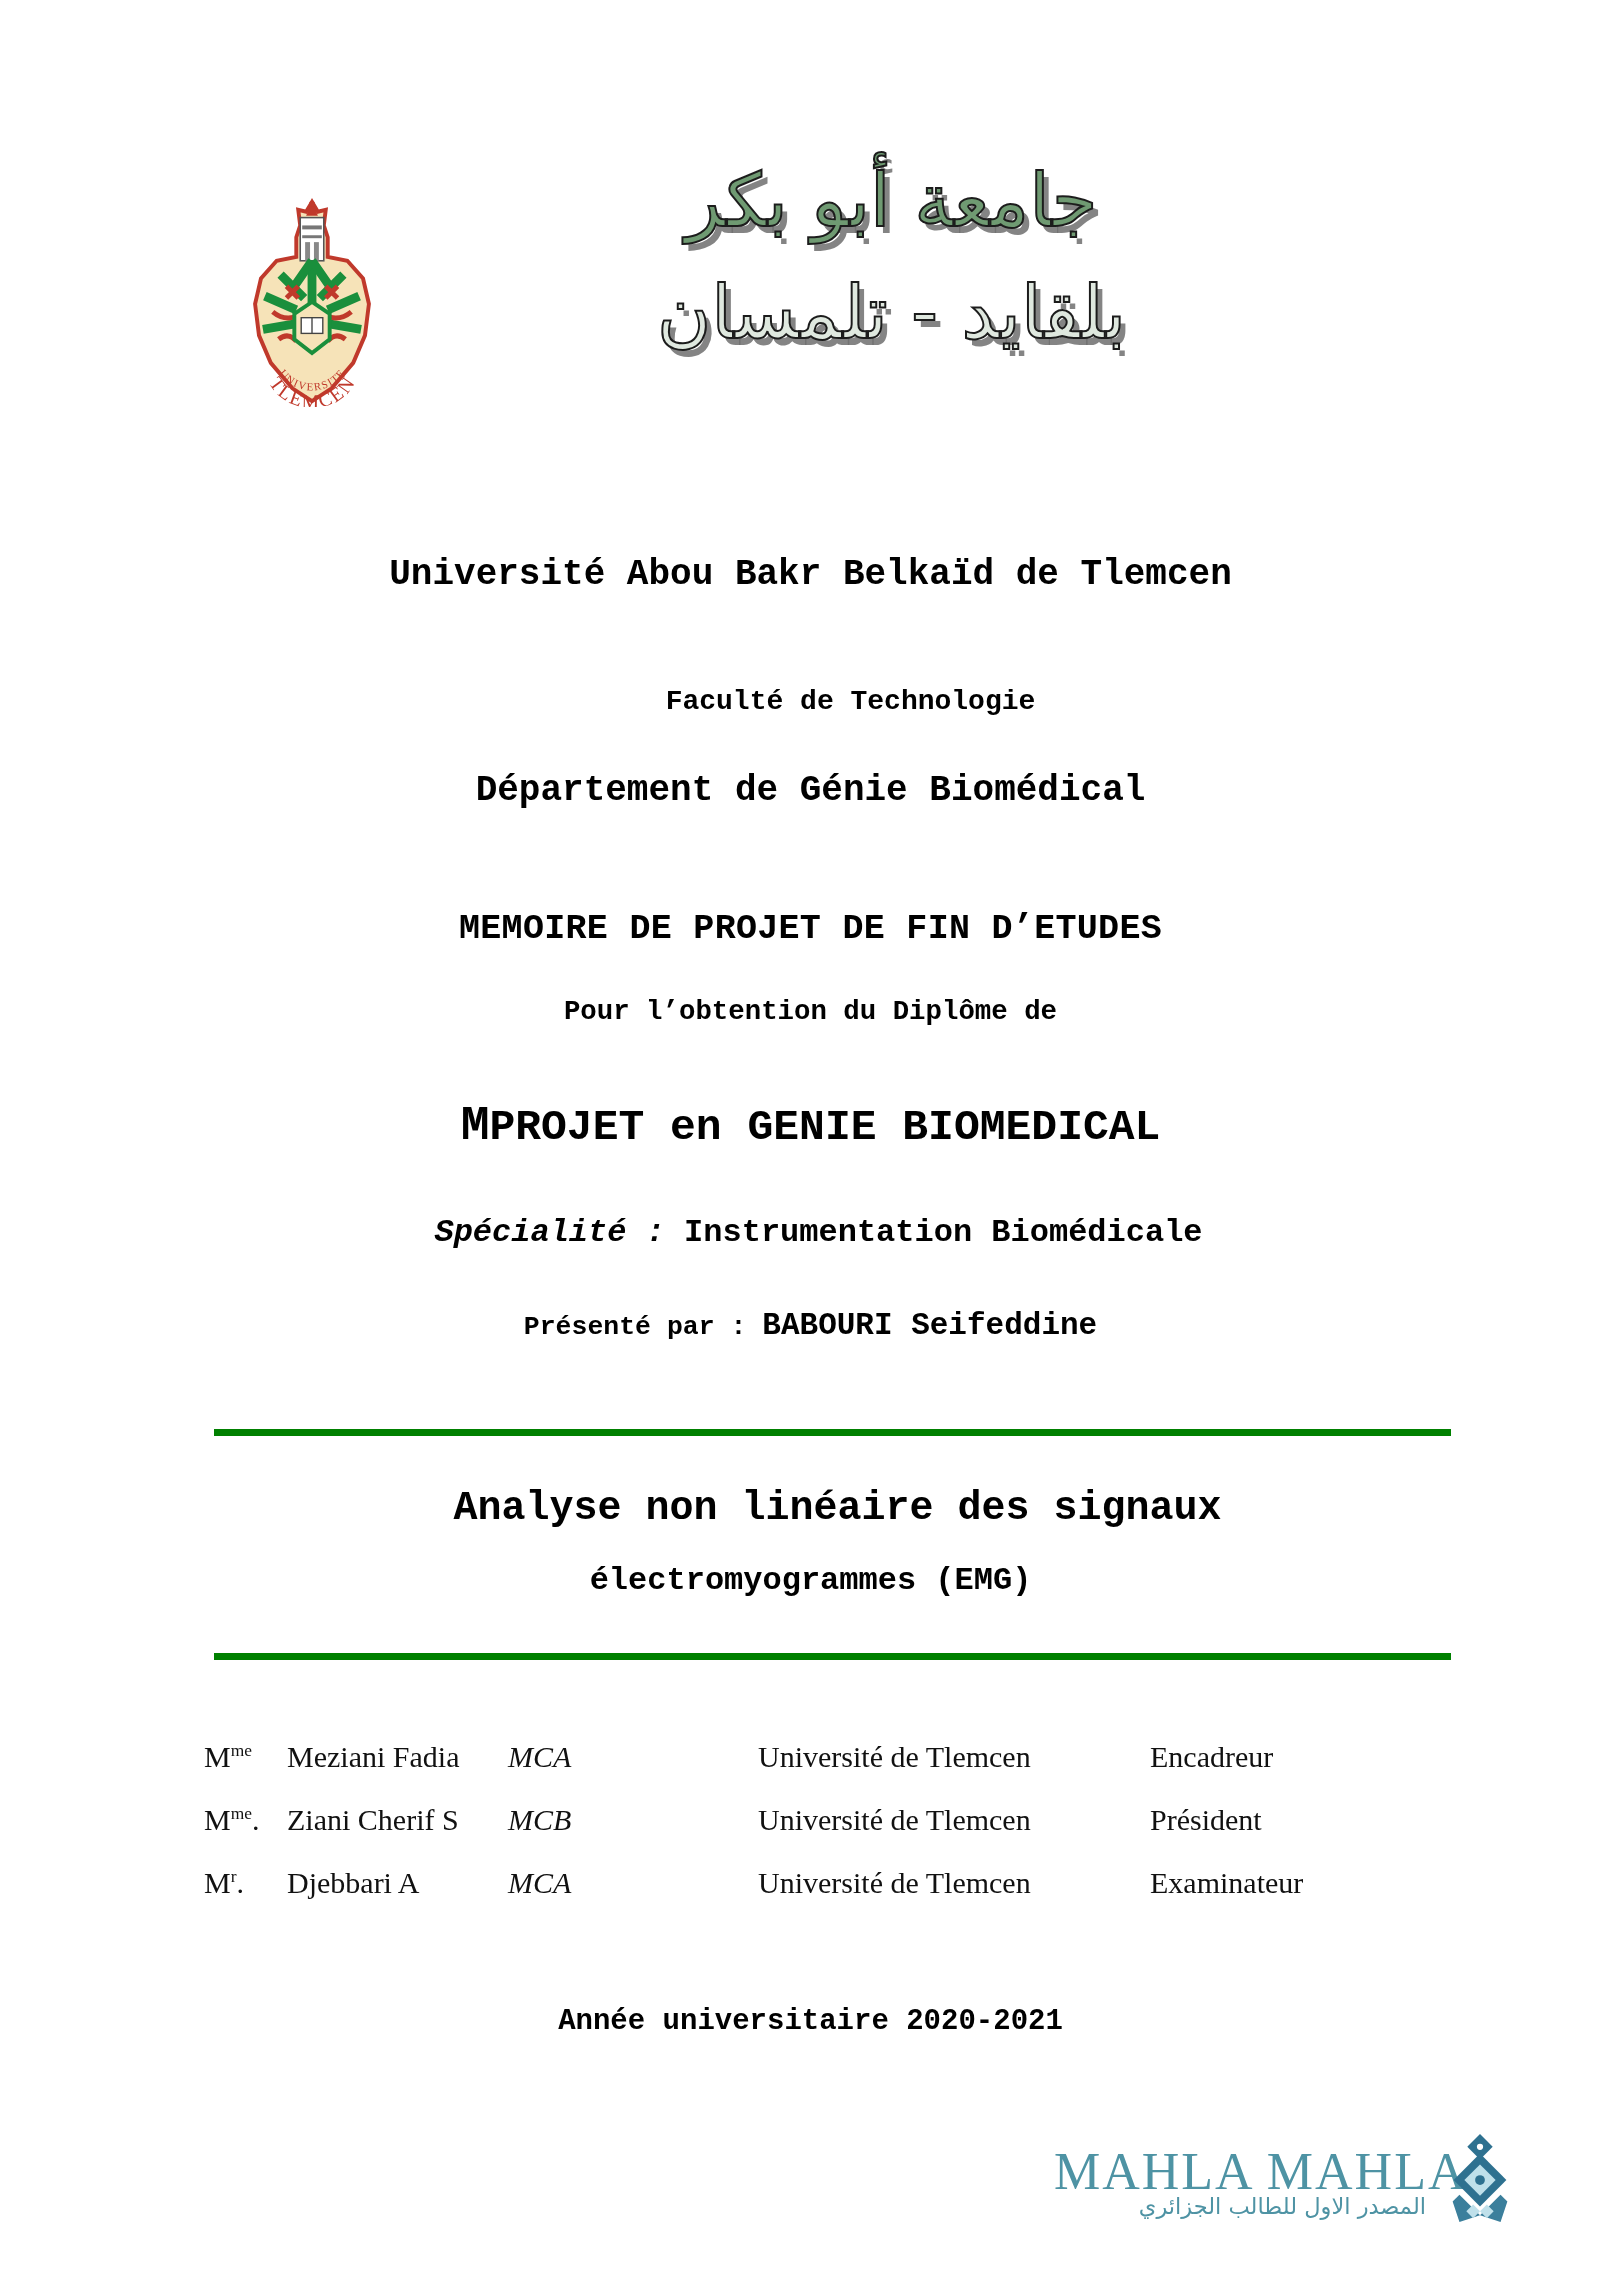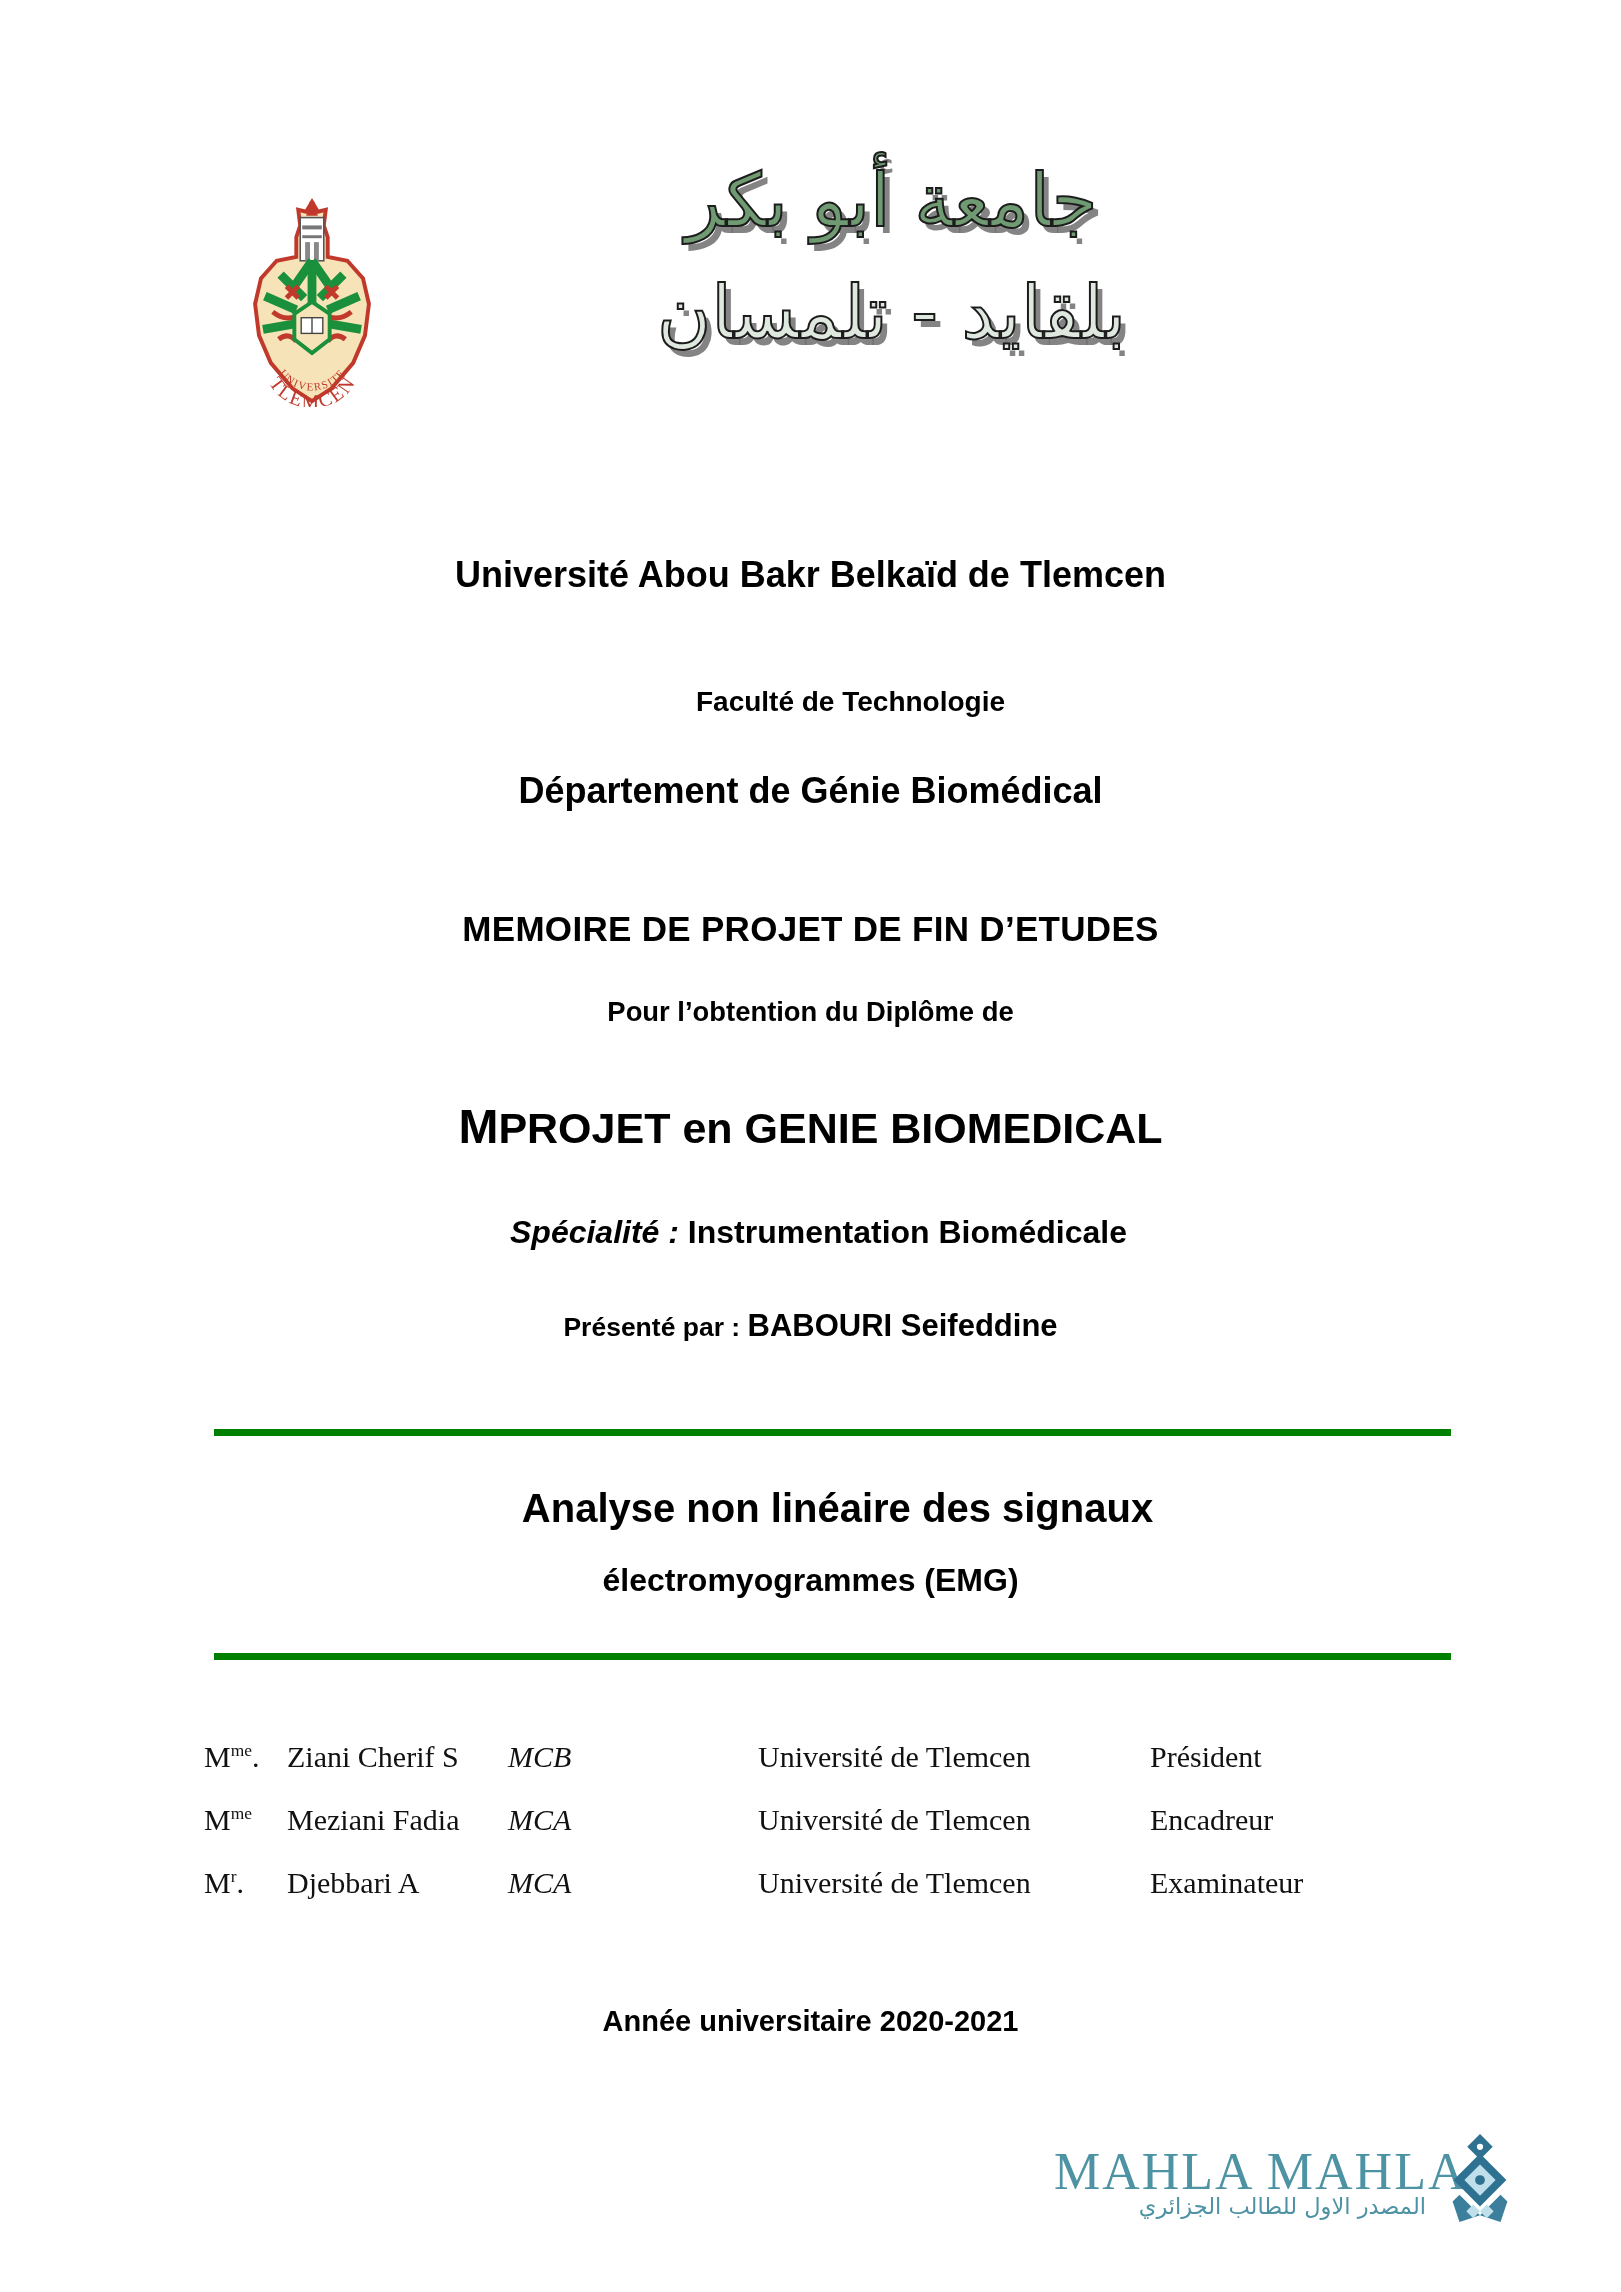--- a/index.html
+++ b/index.html
@@ -64,21 +64,21 @@
     color: #dfe8df;
     margin-top: 5.9px;
   }
 
   
   .txt {
     position: absolute;
     left: 0;
     width: 1621px;
     text-align: center;
-    font-family: Liberation Sans, sans-serif;
+    font-family: Liberation Mono, monospace;
     font-weight: bold;
     color: #000;
     white-space: nowrap;
   }
 
   .l-univ      { top: 554px;  font-size: 36px; }
   .l-faculte   { top: 686px;  font-size: 28px; padding-left: 40px; }
   .l-dept      { top: 770px;  font-size: 36px; }
   .l-memoire   { top: 909px;  font-size: 35px; letter-spacing: 0.3px; }
   .l-pour      { top: 996px; font-size: 27.4px; }
@@ -246,32 +246,32 @@
 
   <div class="txt l-title1">Analyse non linéaire des signaux</div>
 
   <div class="txt l-title2">électromyogrammes (EMG)</div>
 
   <div class="rule rule-bottom"></div>
 
   <table class="jury">
     <tbody>
       <tr>
+        <td class="c-civ"><span>M</span><sup>me</sup><span></span></td>
+        <td class="c-name">Meziani Fadia</td>
+        <td class="c-grade">MCA</td>
+        <td class="c-univ">Université de Tlemcen</td>
+        <td class="c-role">Encadreur</td>
+      </tr>
+      <tr>
         <td class="c-civ"><span>M</span><sup>me</sup><span>.</span></td>
         <td class="c-name">Ziani Cherif S</td>
         <td class="c-grade">MCB</td>
         <td class="c-univ">Université de Tlemcen</td>
         <td class="c-role">Président</td>
-      </tr>
-      <tr>
-        <td class="c-civ"><span>M</span><sup>me</sup><span></span></td>
-        <td class="c-name">Meziani Fadia</td>
-        <td class="c-grade">MCA</td>
-        <td class="c-univ">Université de Tlemcen</td>
-        <td class="c-role">Encadreur</td>
       </tr>
       <tr>
         <td class="c-civ"><span>M</span><sup>r</sup><span>.</span></td>
         <td class="c-name">Djebbari A</td>
         <td class="c-grade">MCA</td>
         <td class="c-univ">Université de Tlemcen</td>
         <td class="c-role">Examinateur</td>
       </tr>
     </tbody>
   </table>

